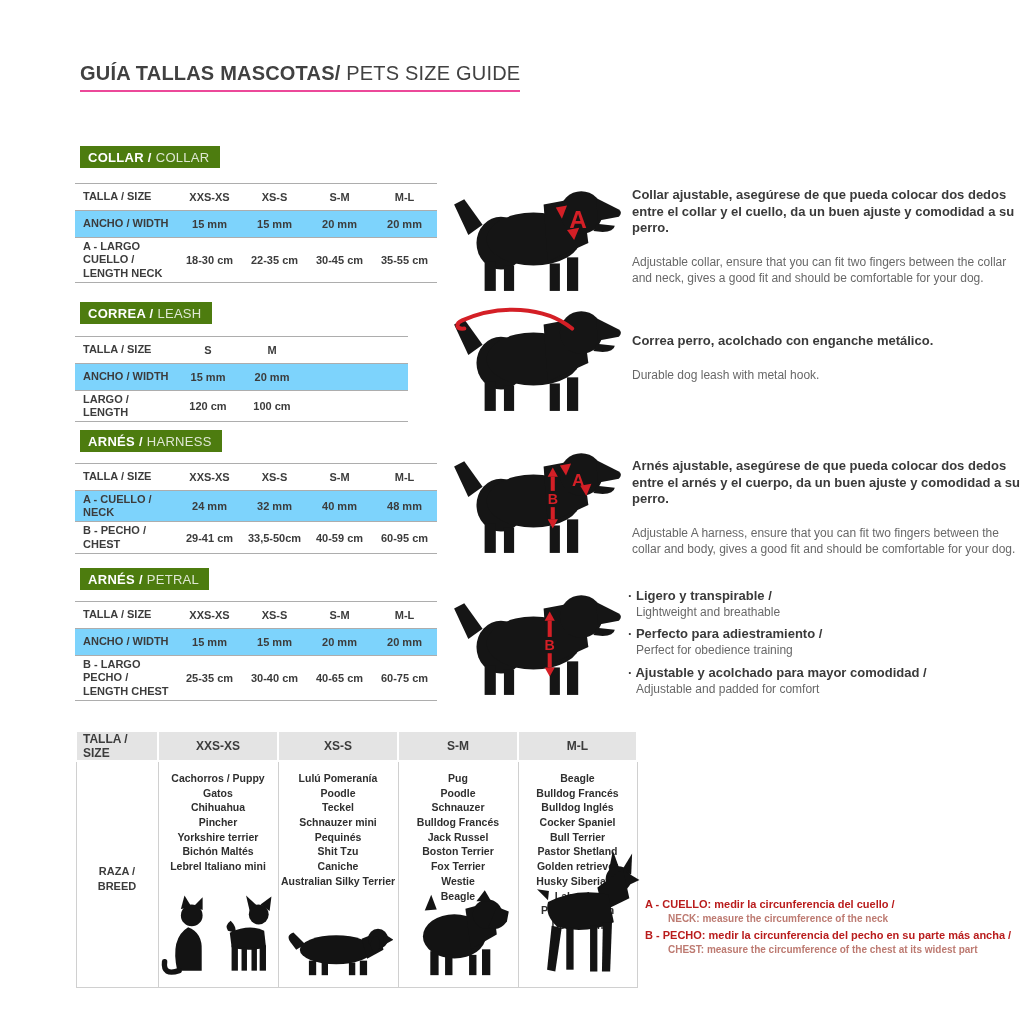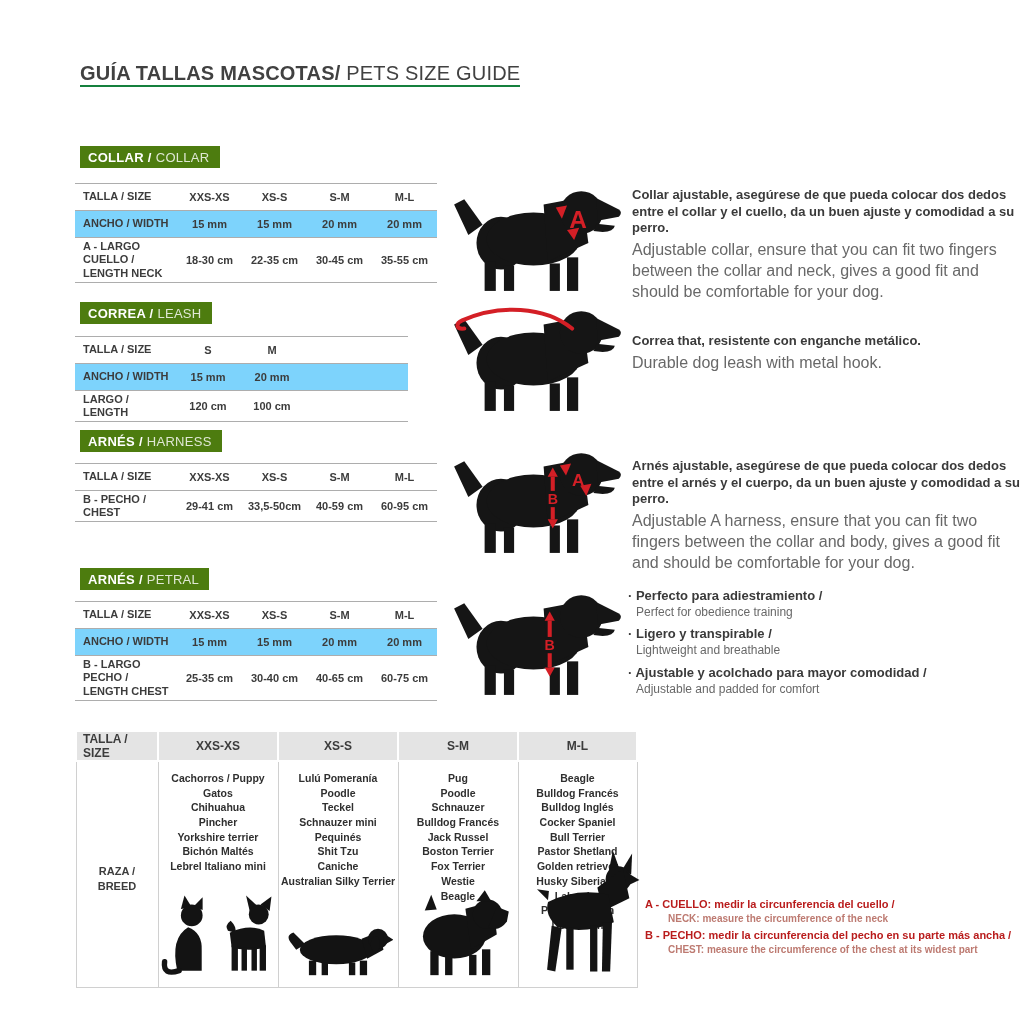--- a/index.html
+++ b/index.html
@@ -4,21 +4,21 @@
 <style>
   * { box-sizing: border-box; margin: 0; padding: 0; }
   body { background: #fff; }
   .page {
     position: relative; width: 1024px; height: 1024px; background: #fff;
     font-family: "Liberation Sans", sans-serif; color: #3c3c3c; overflow: hidden;
   }
   
   .title {
     position: absolute; left: 80px; top: 62px; font-size: 20px; font-weight: bold;
-    color: #414141; border-bottom: 2px solid #15803d; letter-spacing: .2px;
+    color: #414141; border-bottom: 2px solid #ec4899; padding-bottom: 5px; letter-spacing: .2px;
   }
   .title .lite { font-weight: normal; }
   .subtitle { position: absolute; left: 80px; top: 117px; font-size: 15px; font-weight: bold; color: #b49a6b; }
   .subtitle .lite { font-weight: normal; color: #c5ae85; }
   .badge {
     position: absolute; left: 80px; display: inline-block; background: #4d7c0f; color: #fff;
     font-size: 13px; font-weight: bold; padding: 4px 10px 3px 8px; letter-spacing: .3px;
   }
   .badge .lite { font-weight: normal; color: rgba(255,255,255,.82); }
   
@@ -28,21 +28,21 @@
     height: 27px; vertical-align: middle; font-weight: bold; text-align: center; padding: 2px 3px;
   }
   .size-table td.lbl { text-align: left; padding-left: 8px; white-space: pre-line; line-height: 1.2; }
   .size-table tr.gray td { background: #7dd3fc; }
   .size-table tr.tall td { height: 45px; }
   
   .dogfig { position: absolute; left: 448px; }
   
   .desc { position: absolute; left: 632px; width: 392px; }
   .desc .es { font-weight: bold; font-size: 13px; color: #3a3a3a; line-height: 1.28; }
-  .desc .en { font-size: 16px; color: #686868; line-height: 1.32; margin-top: 2px; }
+  .desc .en { font-size: 12px; color: #686868; line-height: 1.32; margin-top: 18px; }
   .bullets { position: absolute; left: 628px; width: 392px; }
   .bullet { margin-bottom: 6px; }
   .bullet .es { display: block; font-weight: bold; font-size: 13px; color: #3a3a3a; line-height: 1.3; }
   .bullet .es::before { content: "· "; }
   .bullet .en { display: block; font-size: 12px; color: #686868; line-height: 1.3; padding-left: 8px; }
   
   .breed-table { position: absolute; left: 75px; top: 730px; width: 561px; border-collapse: collapse; table-layout: fixed; }
   .breed-table td.hd {
     background: #e4e4e4; border: 2px solid #fff; height: 30px; text-align: center;
     font-size: 12px; font-weight: bold; color: #3c3c3c;
@@ -162,40 +162,47 @@
       <td>100 cm</td>
       <td></td>
     </tr>
   </tbody>
     </table>
   <svg class="dogfig" style="top:298px" width="178" height="117" viewBox="0 0 175 115">
     <use href="#labdog"></use>
     <path d="M122,30 C95,8 50,6 14,22 C7,25 8,31 16,30" stroke="#d41f26" stroke-width="4" fill="none" stroke-linecap="round"></path>
   </svg>
   <div class="desc" style="top:333px">
-    <div class="es">Correa that, resistente con enganche metálico.</div>
+    <div class="es">Correa perro, acolchado con enganche metálico.</div>
     <div class="en">Durable dog leash with metal hook.</div>
   </div>
 
   <div class="badge" style="top:430px"><span>ARNÉS / </span><span class="lite">HARNESS</span></div>
   <table class="size-table" style="top:463px">
     <colgroup>
         <col style="width:102px">
         <col style="width:65px">
         <col style="width:65px">
         <col style="width:65px">
         <col style="width:65px">
       </colgroup>
     <tbody>
         <tr>
       <td class="lbl">TALLA / SIZE</td>
       <td>XXS-XS</td>
       <td>XS-S</td>
       <td>S-M</td>
       <td>M-L</td>
+    </tr>
+    <tr class="gray">
+      <td class="lbl">A - CUELLO / NECK</td>
+      <td>24 mm</td>
+      <td>32 mm</td>
+      <td>40 mm</td>
+      <td>48 mm</td>
     </tr>
     <tr>
       <td class="lbl">B - PECHO / CHEST</td>
       <td>29-41 cm</td>
       <td>33,5-50cm</td>
       <td>40-59 cm</td>
       <td>60-95 cm</td>
     </tr>
   </tbody>
     </table>
@@ -256,26 +263,26 @@
     <g fill="#d41f26">
       <polygon points="95,38 105,38 100,29"></polygon>
       <rect x="98" y="38" width="4" height="16"></rect>
       <text x="100" y="67" font-size="14" font-weight="bold" text-anchor="middle">B</text>
       <rect x="98" y="70" width="4" height="14"></rect>
       <polygon points="95,84 105,84 100,93"></polygon>
     </g>
   </svg>
   <div class="bullets" style="top:588px">
     <div class="bullet">
+      <span class="es">Ligero y transpirable /</span>
+      <span class="en">Lightweight and breathable</span>
+    </div>
+    <div class="bullet">
       <span class="es">Perfecto para adiestramiento /</span>
       <span class="en">Perfect for obedience training</span>
-    </div>
-    <div class="bullet">
-      <span class="es">Ligero y transpirable /</span>
-      <span class="en">Lightweight and breathable</span>
     </div>
     <div class="bullet">
       <span class="es">Ajustable y acolchado para mayor comodidad /</span>
       <span class="en">Adjustable and padded for comfort</span>
     </div>
   </div>
 
   <table class="breed-table">
     <colgroup>
         <col style="width:82px">

